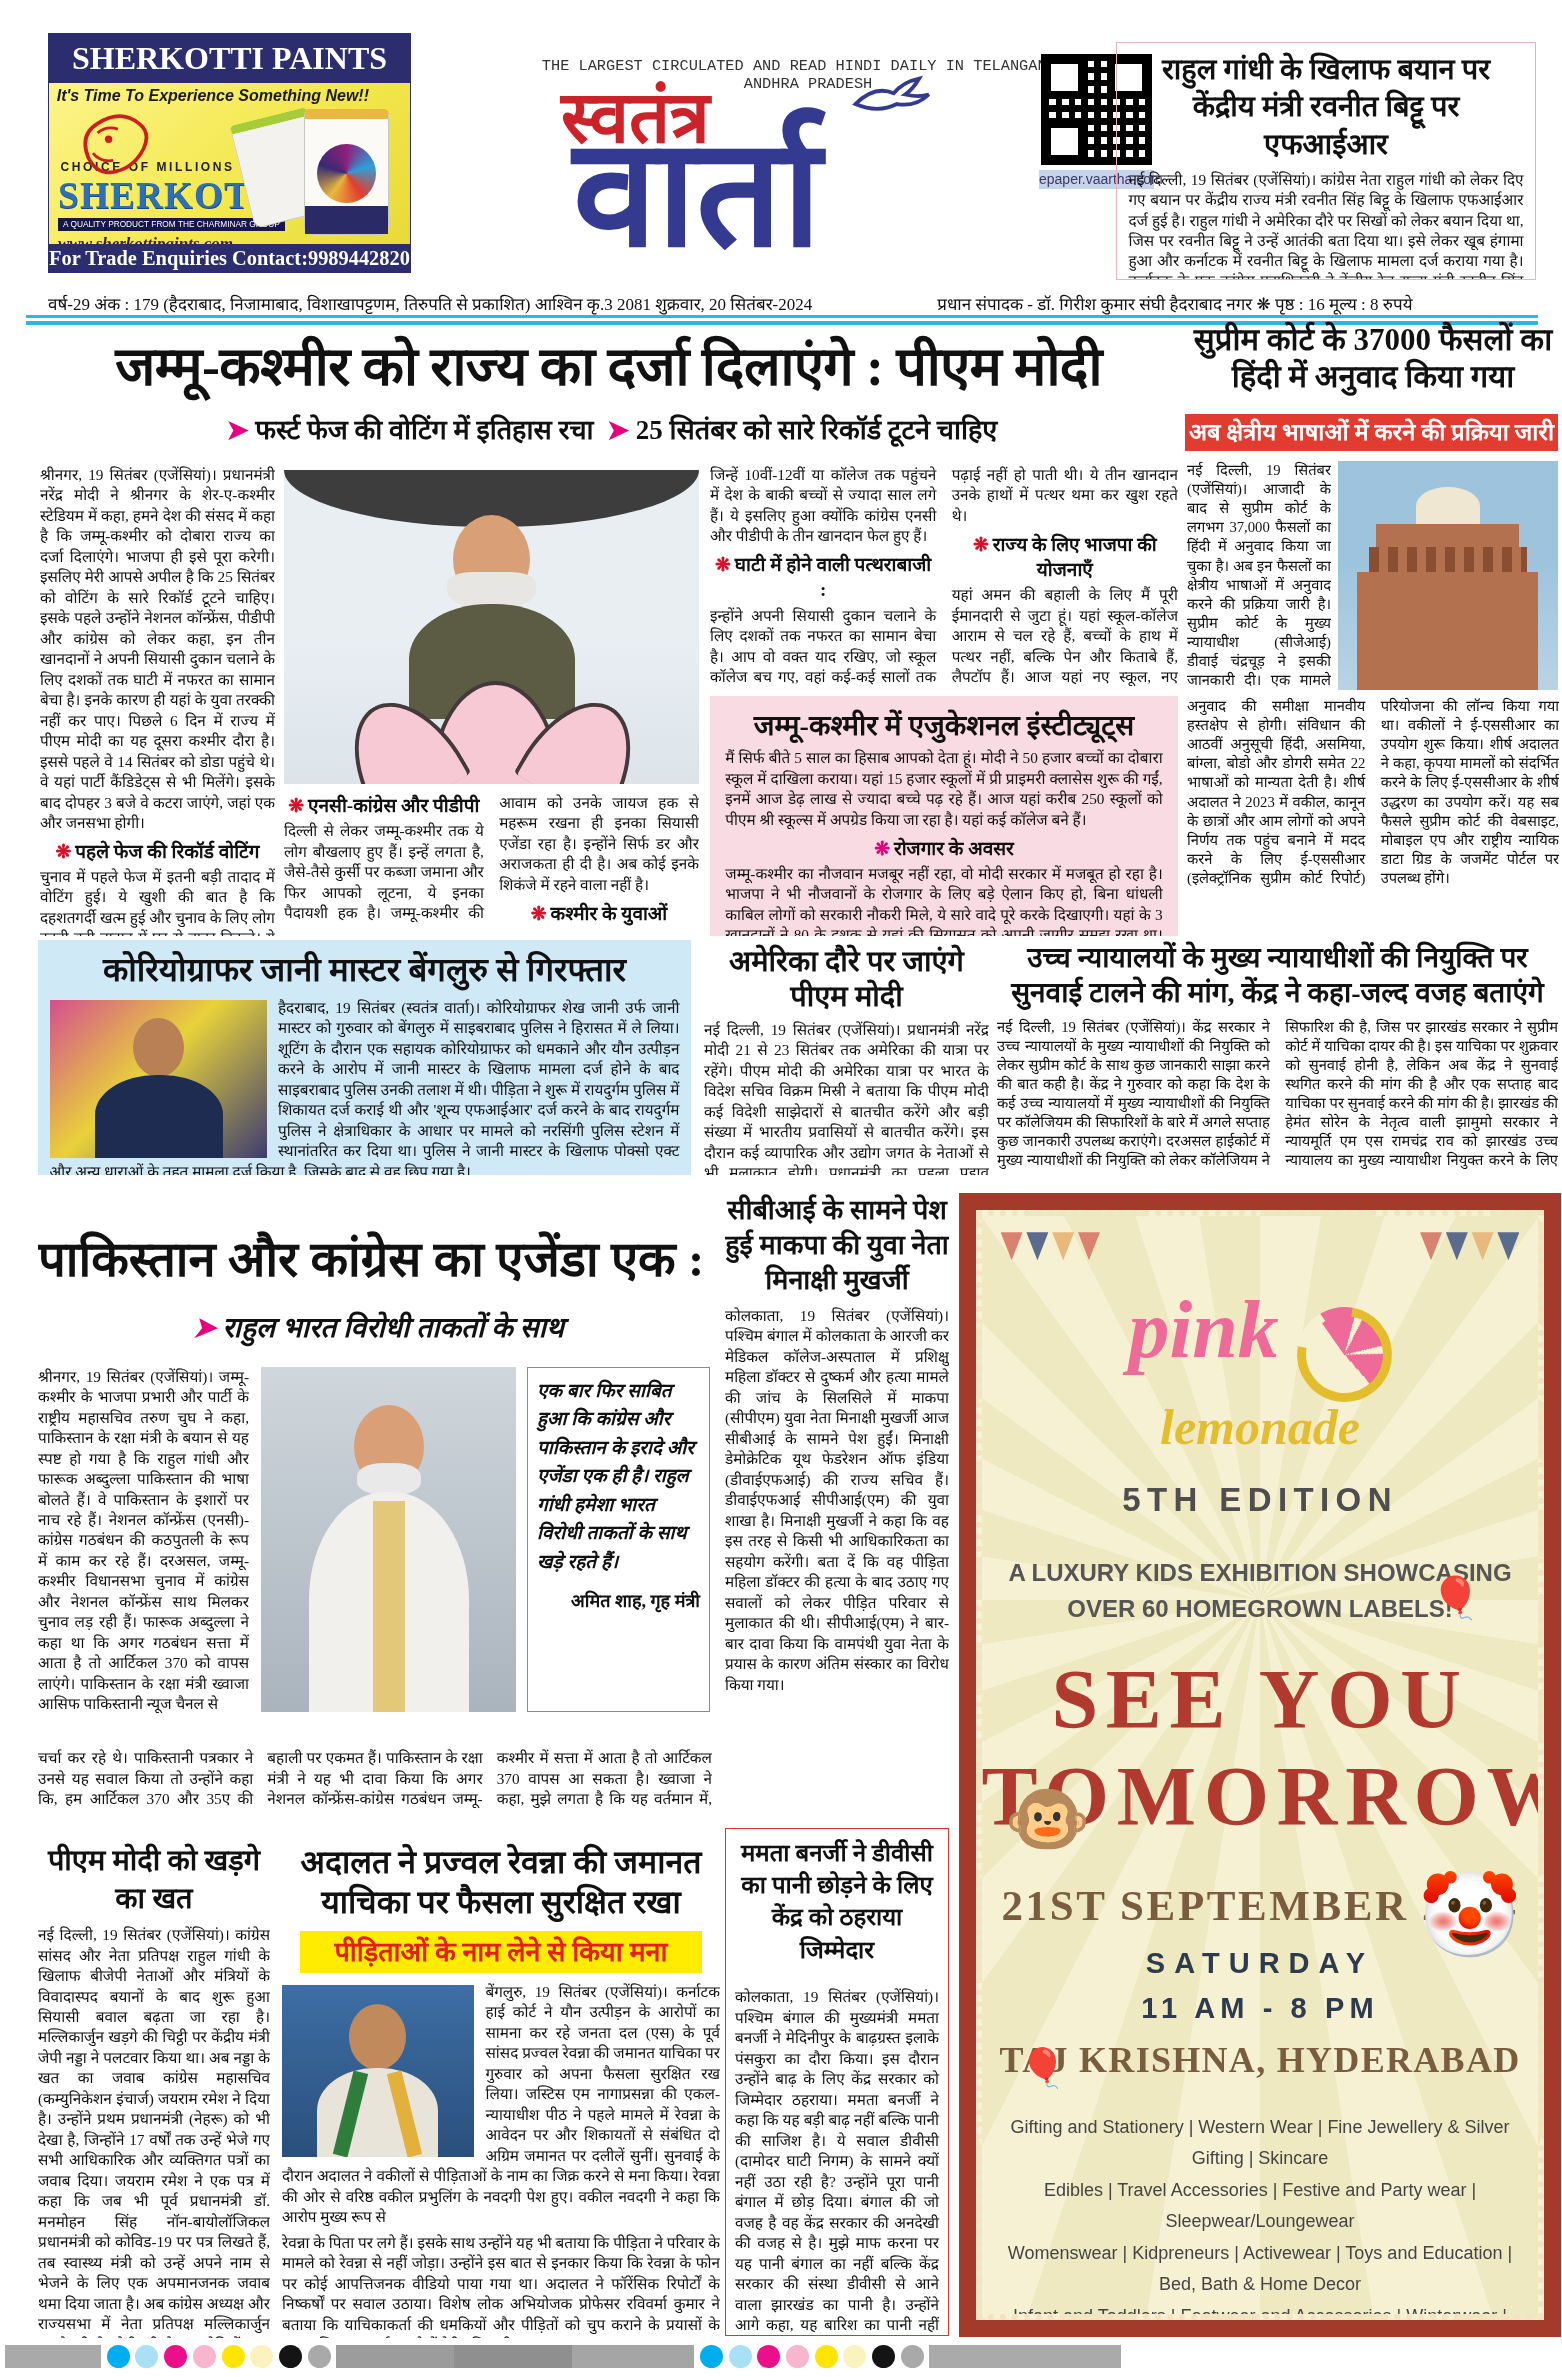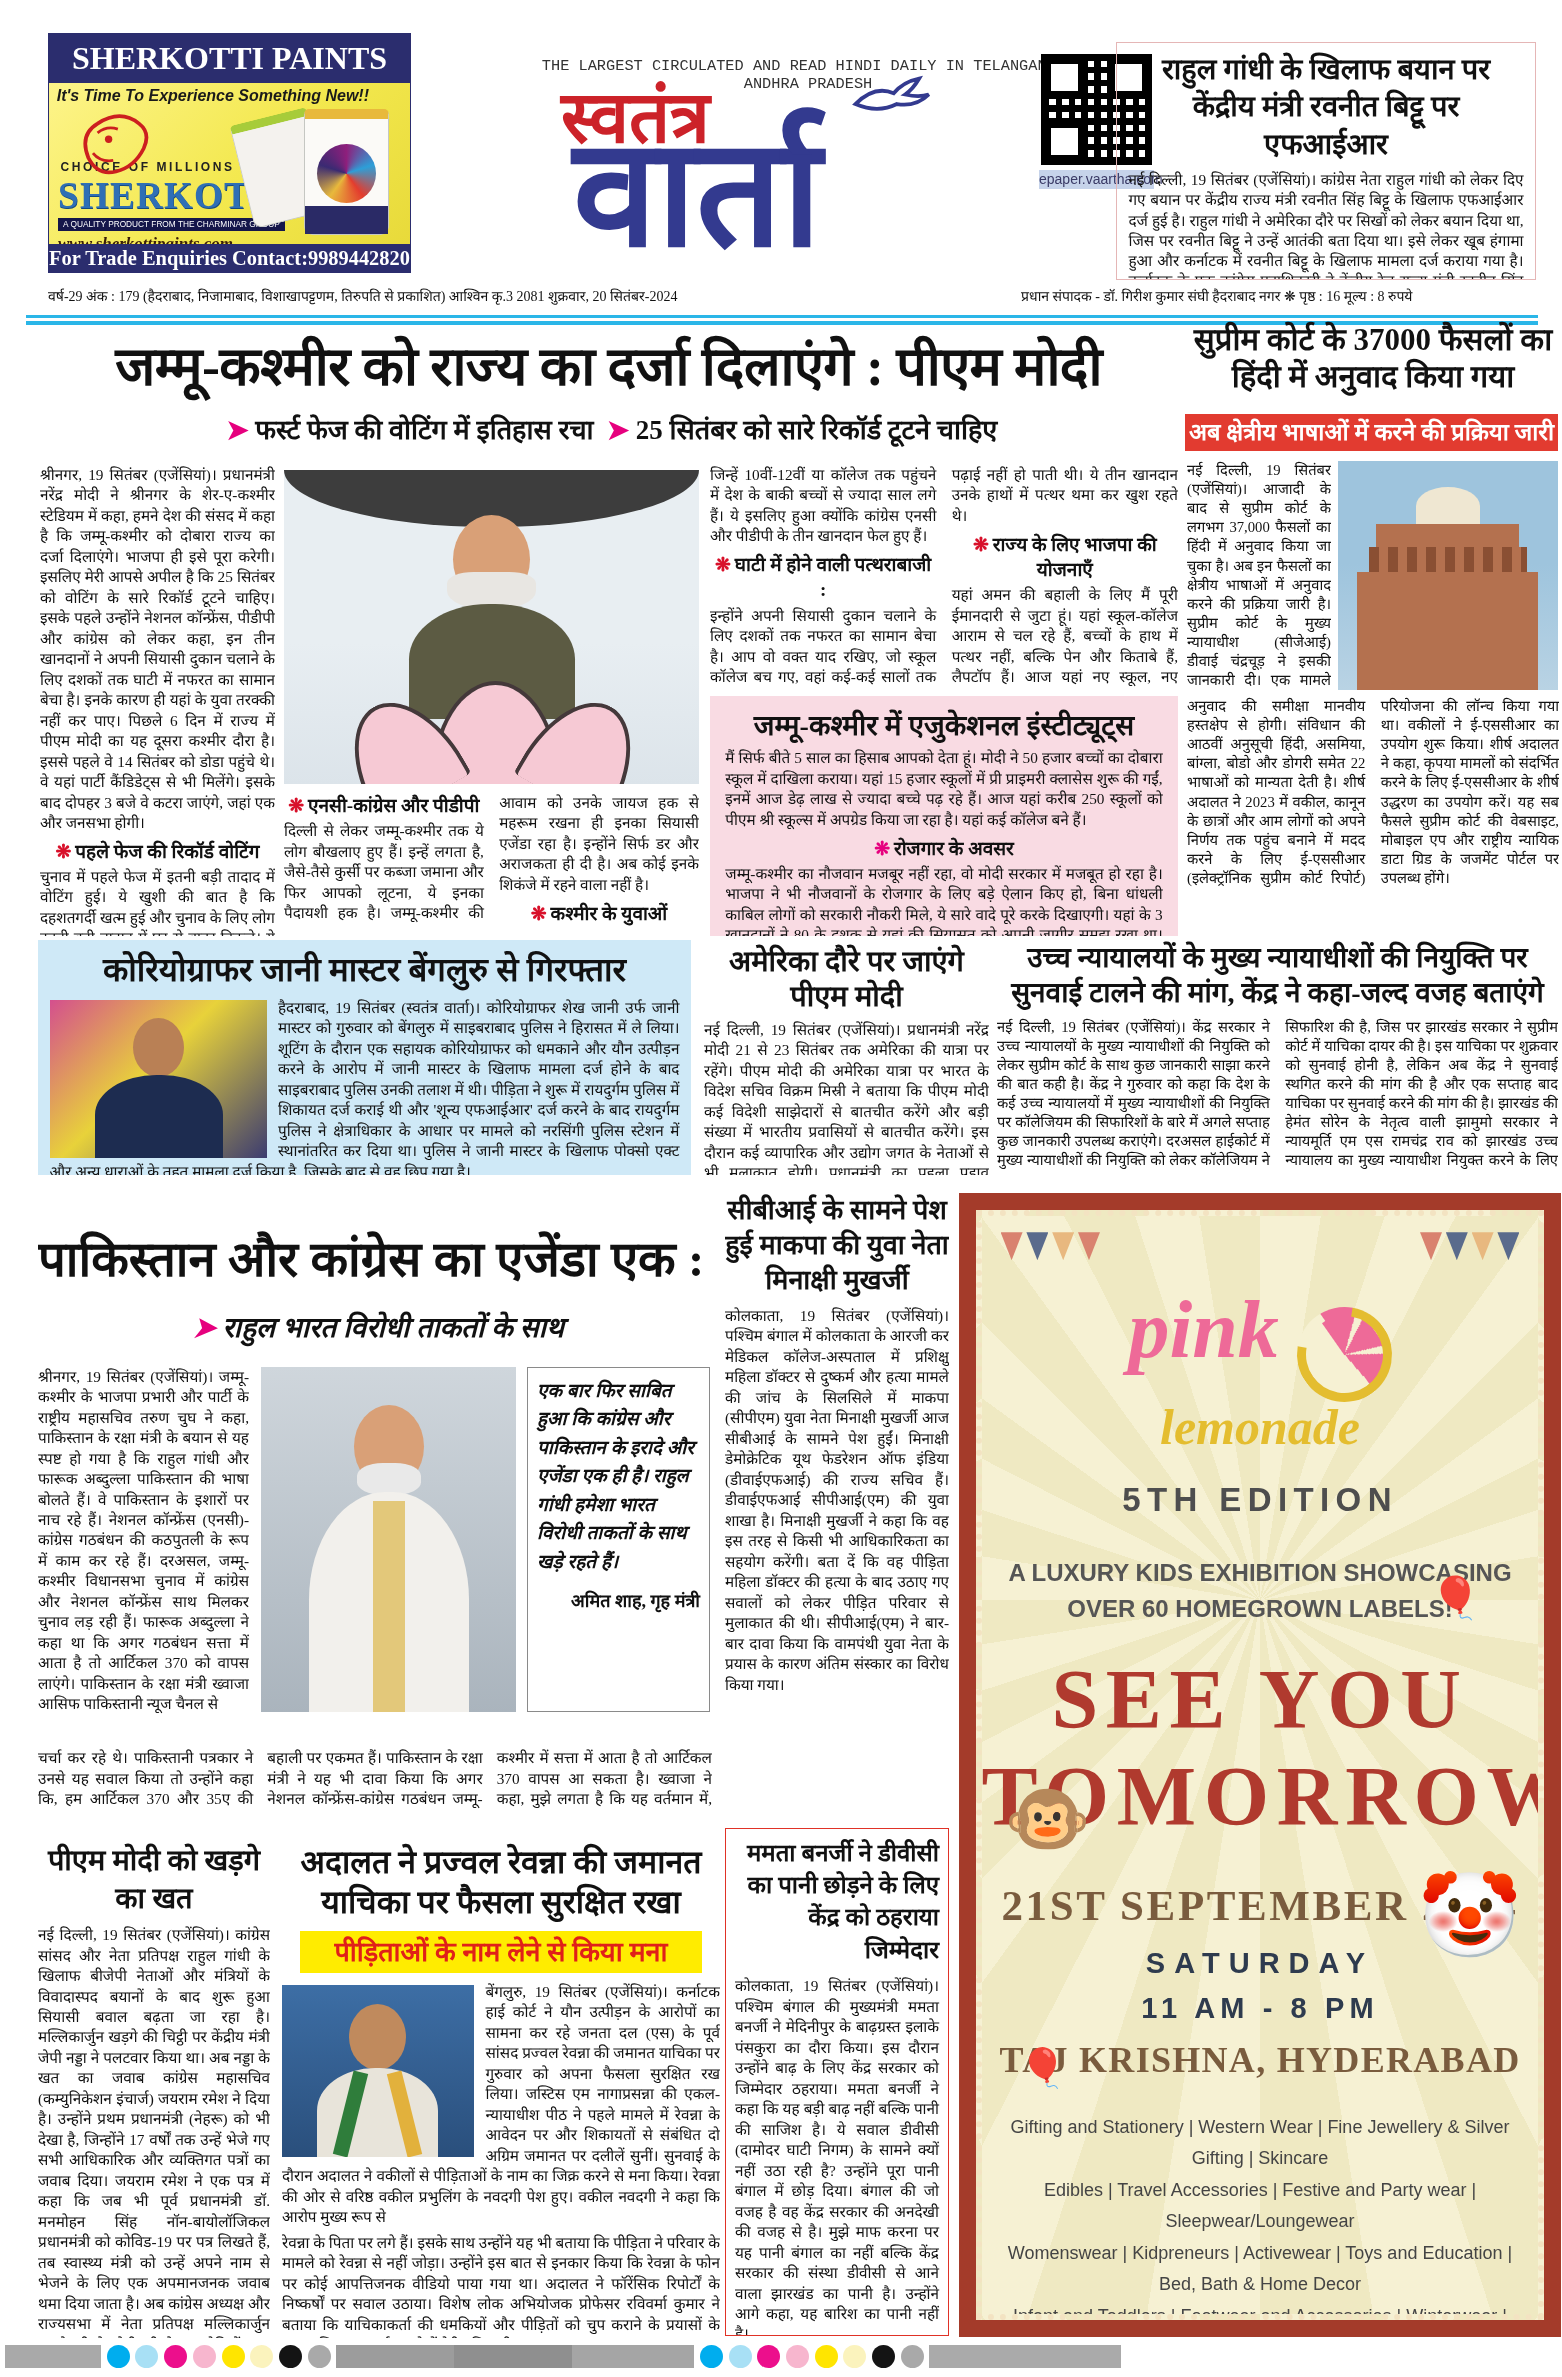--- a/index.html
+++ b/index.html
@@ -30,21 +30,21 @@
   .mast-red{left:561px;top:82px;font-size:72px;font-weight:bold;color:#cc2229;line-height:1;}
   .mast-blue{left:573px;top:119px;font-size:151px;font-weight:bold;color:#333a8f;line-height:1;}
   .qrbox{left:1043px;top:56px;width:107px;height:107px;background:
      repeating-linear-gradient(0deg,#000 0 6.4px,transparent 6.4px 12.8px),
      repeating-linear-gradient(90deg,#000 0 6.4px,#fff 6.4px 12.8px);outline:2.6px solid #000;}
   .qreye{position:absolute;width:27px;height:27px;border:5.7px solid #000;background:#fff;}
   .qrcap{left:1039px;top:170px;width:115px;background:#c6d3ea;color:#3a3a66;font-size:14px;text-align:center;padding:1.3px 0;font-family:"Liberation Sans",sans-serif;}
   .firbox{left:1116px;top:42px;width:420px;height:238px;border:1.9px solid #e5b6b6;padding:7.7px 11.5px;box-sizing:border-box;}
   .fir-h{font-size:29px;font-weight:bold;text-align:center;line-height:1.3;}
   .fir-b{font-size:15.3px;line-height:1.32;margin-top:6.4px;}
-  .dateline{top:286px;left:0;width:1438px;height:25.5px;font-size:14px;}
+  .dateline{top:292px;left:0;width:1438px;height:25.5px;font-size:17px;}
   .cyanrule{top:315px;left:25.5px;width:1512px;height:9.6px;background:linear-gradient(180deg,#2ab6e8 0 3.2px,#ffffff 3.2px 5.7px,#2ab6e8 5.7px 9.6px);}
 
   
   .lead-h{left:38px;top:327px;width:1141px;font-size:54px;font-weight:bold;text-align:center;white-space:nowrap;letter-spacing:-0.6px;}
   .lead-bullets{left:38px;top:410px;width:1141px;font-size:27px;font-weight:bold;text-align:center;}
   .ls-col1{left:40px;top:465px;width:235px;height:471px;}
   .ls-photo{left:284px;top:470px;width:415px;height:314px;background:linear-gradient(180deg,#e8eef2 0 55%,#dce4ea);}
   .ls-under{left:284px;top:793px;width:415px;height:142px;}
   .ls-right{left:710px;top:465px;width:468px;height:225px;}
   .edu-box{left:710px;top:696px;width:468px;height:240px;background:#f9dbe3;padding:6.4px 15.3px;box-sizing:border-box;}
@@ -72,21 +72,21 @@
   .shah-h{font-size:49px;font-weight:bold;text-align:center;white-space:nowrap;margin-top:31px;}
   .shah-sub{font-size:28px;font-weight:bold;font-style:italic;text-align:center;margin-top:16.6px;}
   .shah-row{display:flex;gap:11.5px;margin-top:22px;}
   .shah-c1{width:211px;height:370px;overflow:hidden;}
   .shah-photo{width:255px;height:345px;background:linear-gradient(180deg,#cfd6dc,#aab4bd);position:relative;overflow:hidden;flex:none;}
   .quote{width:183px;height:345px;border:1.9px solid #8a8a8a;padding:9px;box-sizing:border-box;font-size:19px;font-weight:bold;font-style:italic;line-height:1.5;}
   .shah-cont{margin-top:11.5px;height:77px;overflow:hidden;font-size:15.3px;line-height:1.34;}
   .cbi{left:725px;top:1193px;width:224px;height:626px;}
   .cbi-h{font-size:27px;font-weight:bold;text-align:center;line-height:1.3;margin-bottom:7.7px;}
   .mamata{left:725px;top:1828px;width:224px;height:508px;border:1.9px solid #e03226;padding:7.7px 9px;box-sizing:border-box;}
-  .mamata-h{font-size:24px;font-weight:bold;text-align:right;line-height:1.35;margin-bottom:10px;}
+  .mamata-h{font-size:24px;font-weight:bold;text-align:center;line-height:1.35;margin-bottom:21px;}
   .kharge{left:38px;top:1842px;width:232px;height:496px;}
   .kharge-h{font-size:29px;font-weight:bold;text-align:center;line-height:1.3;margin-bottom:7.7px;}
   .revanna{left:282px;top:1842px;width:438px;height:496px;}
   .rev-h{font-size:32px;font-weight:bold;text-align:center;line-height:1.25;}
   .rev-band{margin:9px auto;width:92%;background:#ffec00;color:#e02019;font-size:27px;font-weight:bold;text-align:center;line-height:42px;height:42px;}
   .rev-photo{float:left;width:192px;height:172px;margin:2.6px 11.5px 3.8px 0;background:linear-gradient(180deg,#3d6ea5,#2a4f7c);position:relative;overflow:hidden;}
 
   
   .ad{left:959px;top:1193px;width:602px;height:1144px;background:#a43b2a;padding:16.6px;box-sizing:border-box;}
   .ad-inner{position:relative;width:100%;height:100%;border:6.4px dotted #f3e3c2;box-sizing:border-box;

